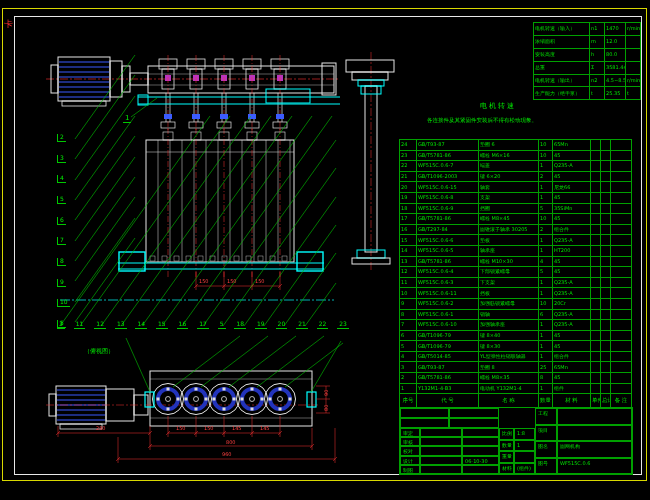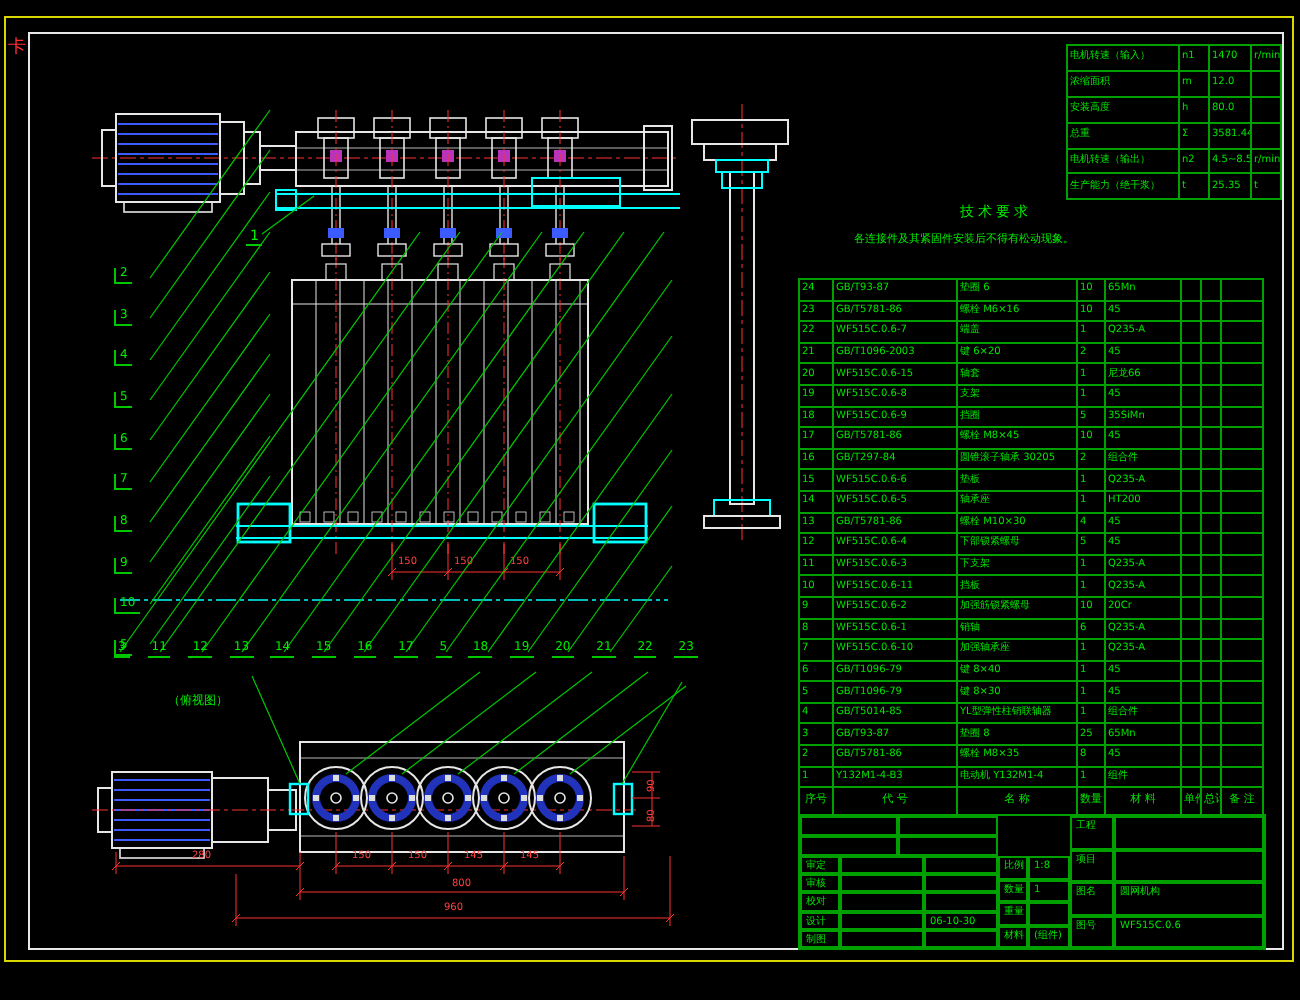--- a/index.html
+++ b/index.html
@@ -370,21 +370,21 @@
     <span class="callout">18</span>
     <span class="callout">19</span>
     <span class="callout">20</span>
     <span class="callout">21</span>
     <span class="callout">22</span>
     <span class="callout">23</span>
   </div>
 
 <div class="lbl" id="label-1">1</div>
 <div class="lbl" id="view-caption">（俯视图）</div>
-<div class="lbl" id="tech-title">技术要求</div>
+<div class="lbl" id="tech-title">电机转速</div>
 <div class="lbl" id="tech-line">各连接件及其紧固件安装后不得有松动现象。</div>
 
 <span class="dim" style="left:199px;top:279px">150</span>
 <span class="dim" style="left:227px;top:279px">150</span>
 <span class="dim" style="left:255px;top:279px">150</span>
 <span class="dim" style="left:96px;top:426px">280</span>
 <span class="dim" style="left:176px;top:426px">150</span>
 <span class="dim" style="left:204px;top:426px">150</span>
 <span class="dim" style="left:232px;top:426px">145</span>
 <span class="dim" style="left:260px;top:426px">145</span>

